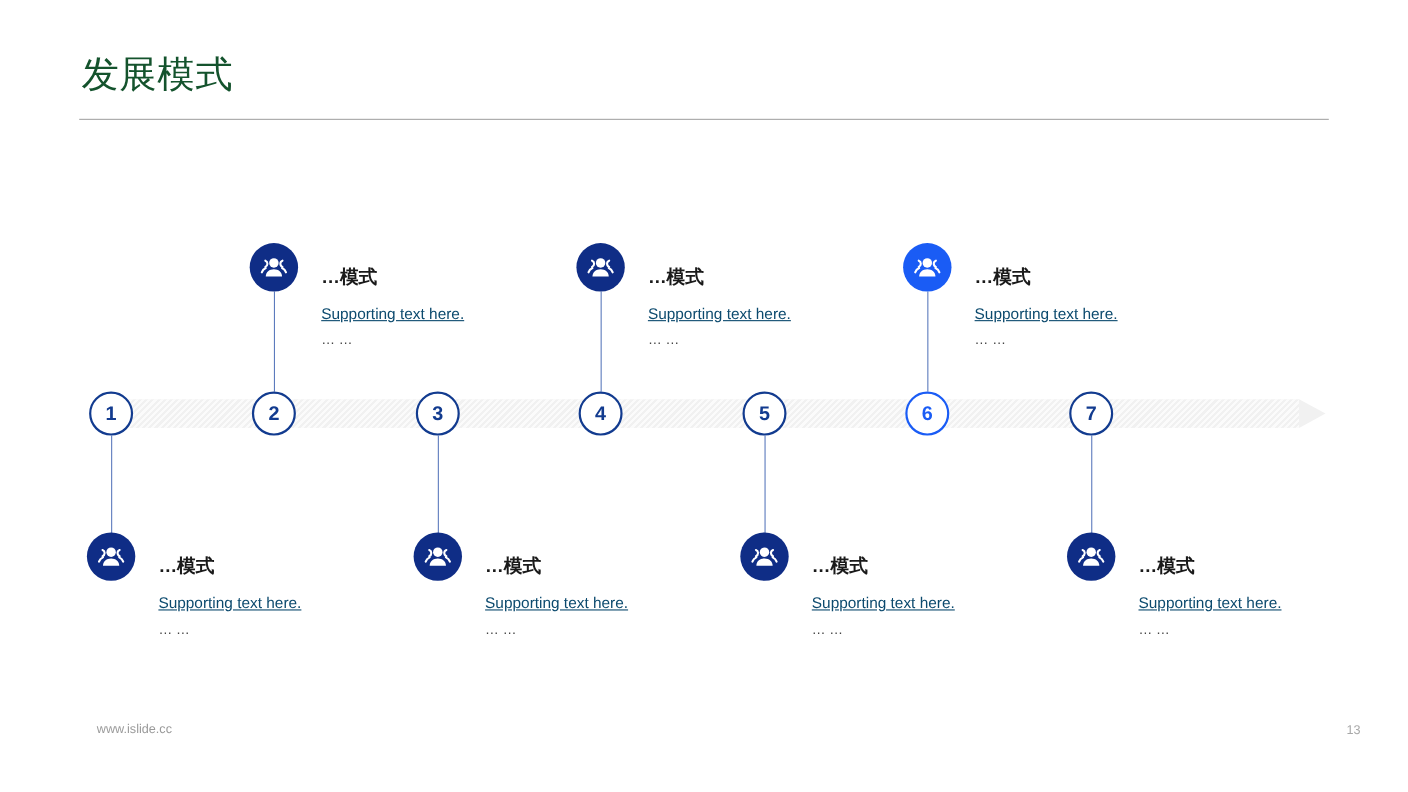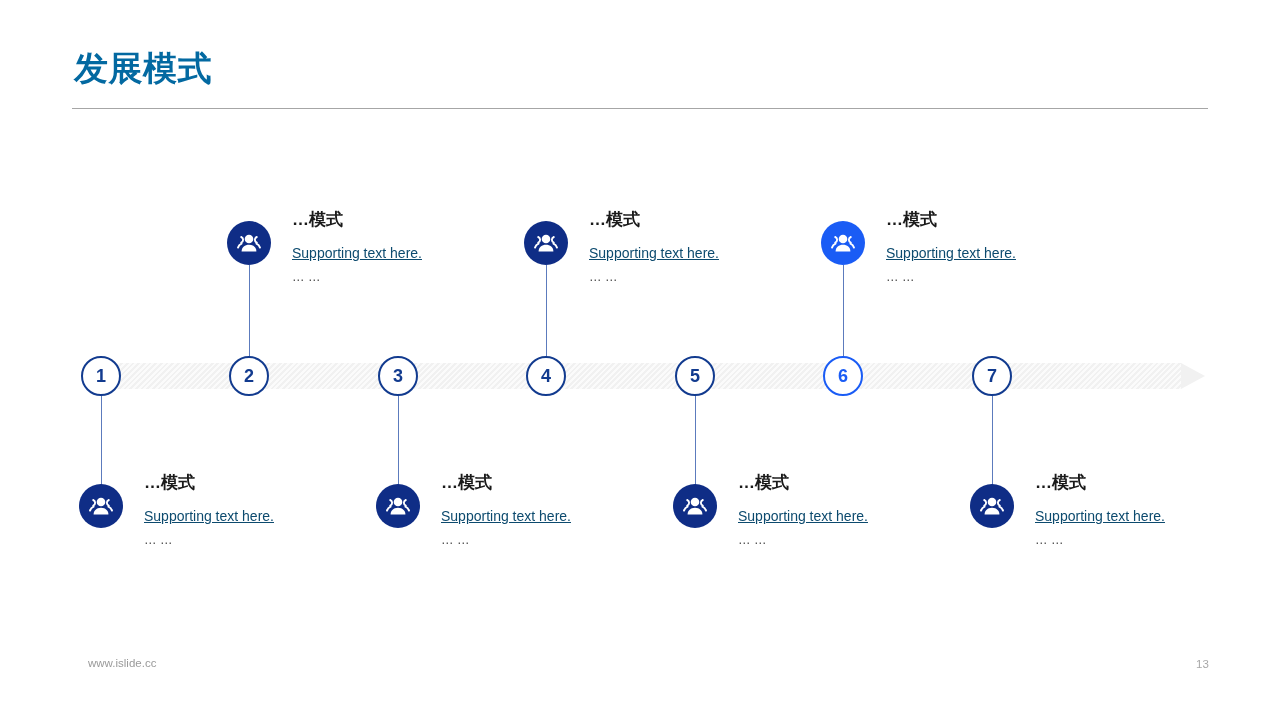--- a/index.html
+++ b/index.html
@@ -14,23 +14,23 @@
     font-family: "Liberation Sans", "DejaVu Sans", sans-serif;
     color: #111111;
   }
 
   
   .slide-title {
     position: absolute;
     left: 74px;
     top: 50px;
     font-size: 34px;
-    font-weight: bold;
+    font-weight: normal;
     letter-spacing: 0.5px;
-    color: #0369a1;
+    color: #14532d;
     line-height: 1.1;
     white-space: nowrap;
   }
   .title-rule {
     position: absolute;
     left: 72px;
     top: 108px;
     width: 1136px;
     height: 1px;
     background: #a6a6a6;
@@ -101,21 +101,21 @@
     width: 44px; height: 44px;
     border-radius: 50%;
     background: #0f2d86;
     display: flex;
     align-items: center;
     justify-content: center;
   }
   .item-icon.accent { background: #1a5cf5; }
   .item-icon svg { display: block; }
 
-  .item-text { position: absolute; }
+  .item-text { position: absolute; margin-top: 32px; }
   .item-title {
     font-size: 17px;
     font-weight: bold;
     color: #1a1a1a;
     line-height: 1;
     white-space: nowrap;
   }
   .item-sub {
     margin-top: 18px;
     font-size: 14px;
@@ -135,21 +135,21 @@
   
   .footer-url {
     position: absolute;
     left: 88px;
     top: 657px;
     font-size: 11.5px;
     color: #9a9a9a;
   }
   .page-number {
     position: absolute;
-    left: 1196px;
+    left: 1224px;
     top: 658px;
     font-size: 11.5px;
     color: #a8a8a8;
   }
 </style>
 </head>
 <body>
 
 <div class="slide-title">发展模式</div>
 <div class="title-rule"></div>

